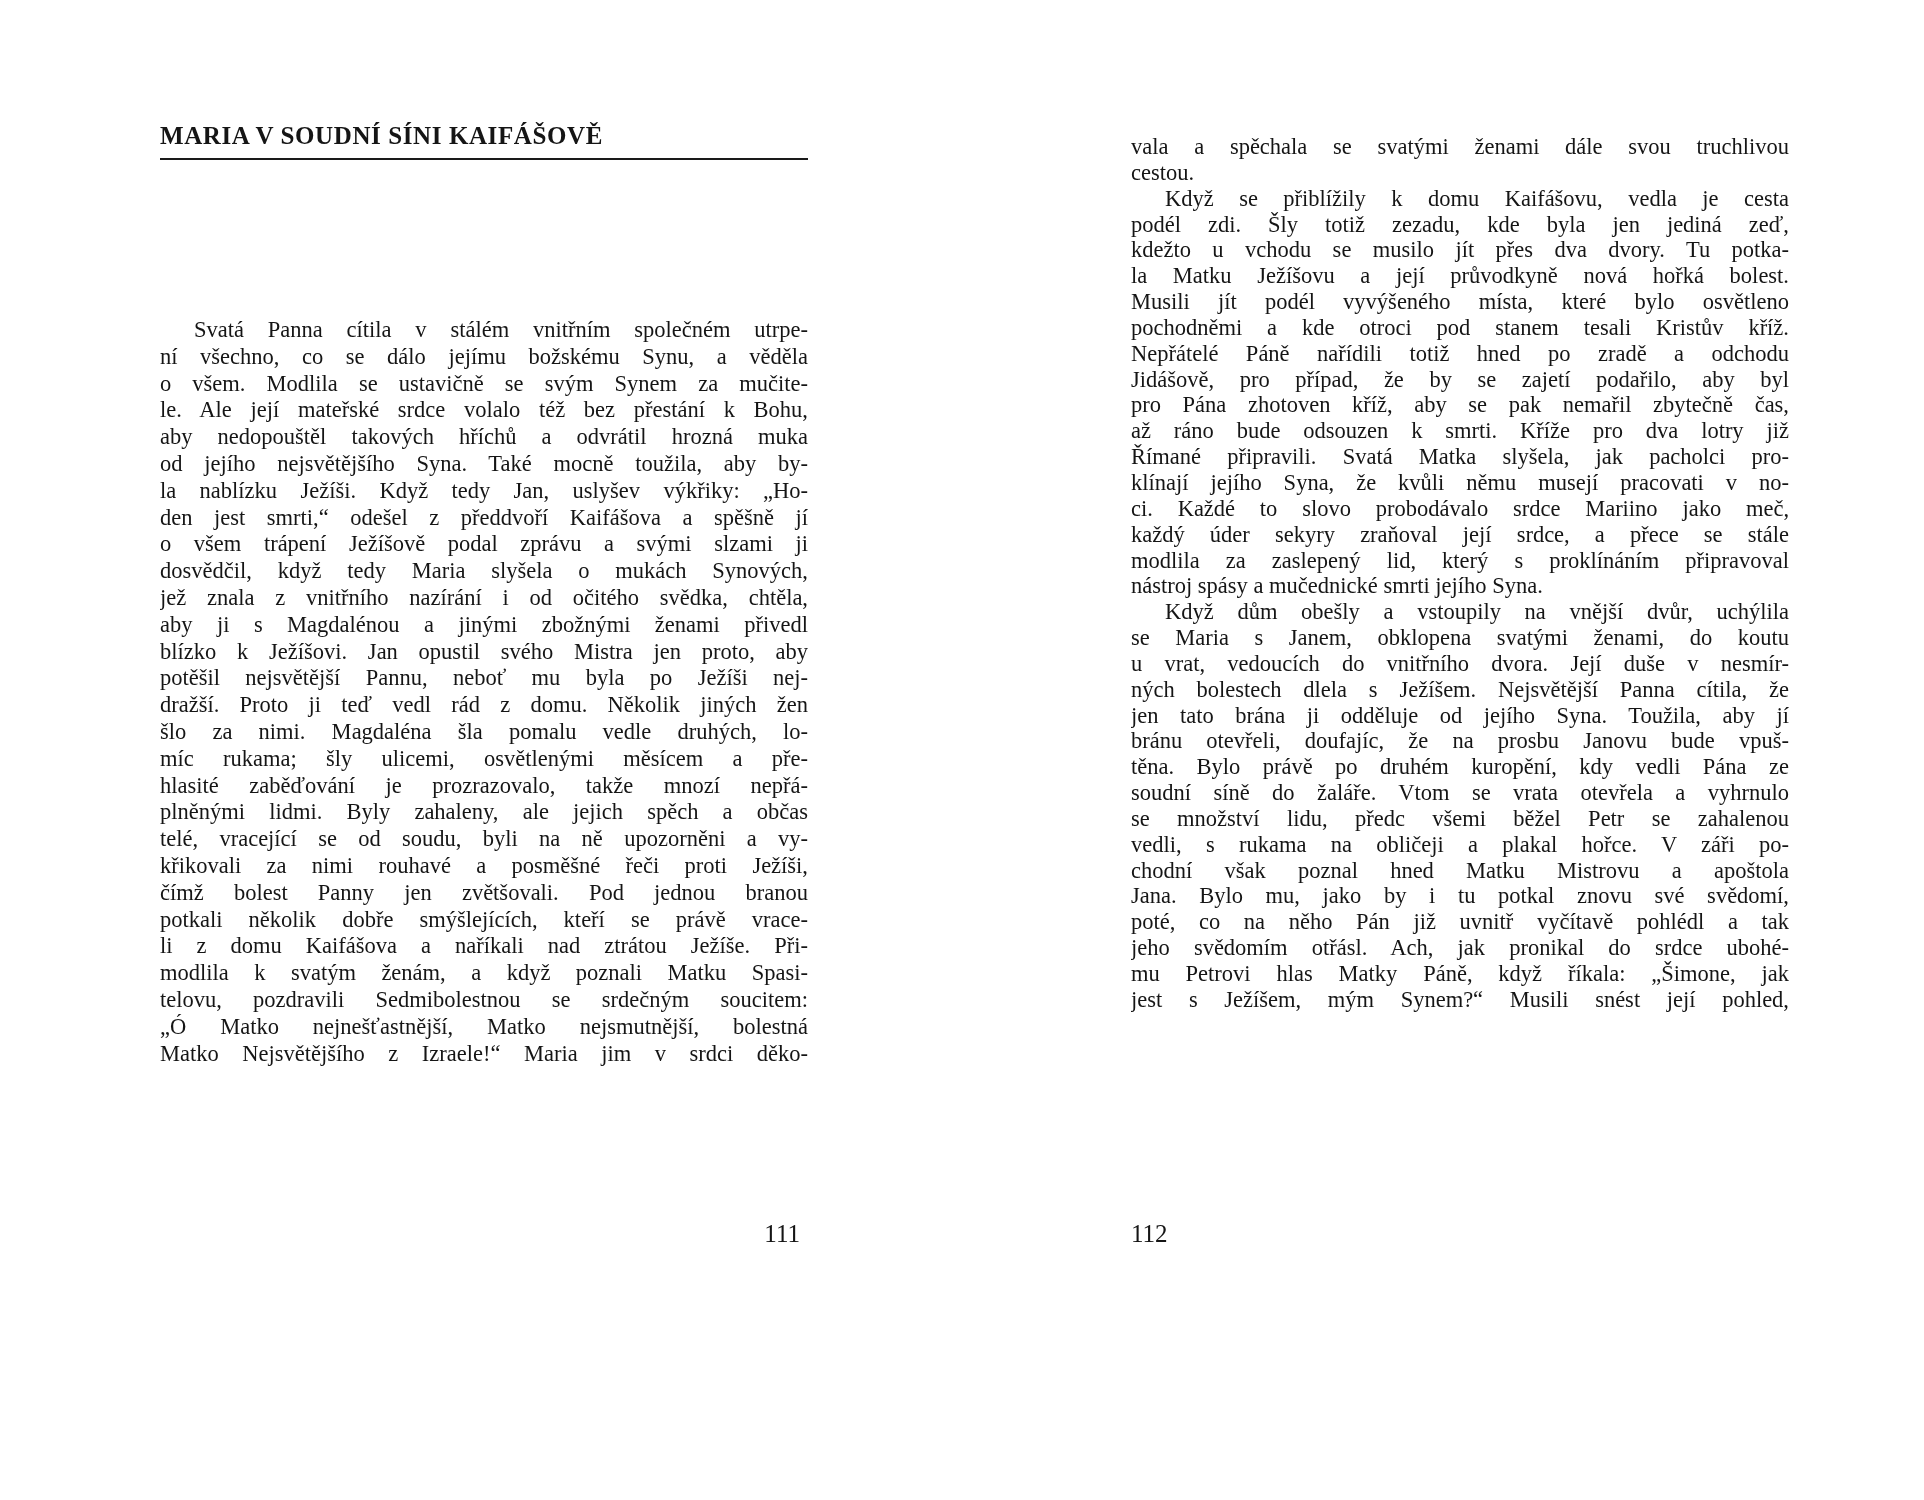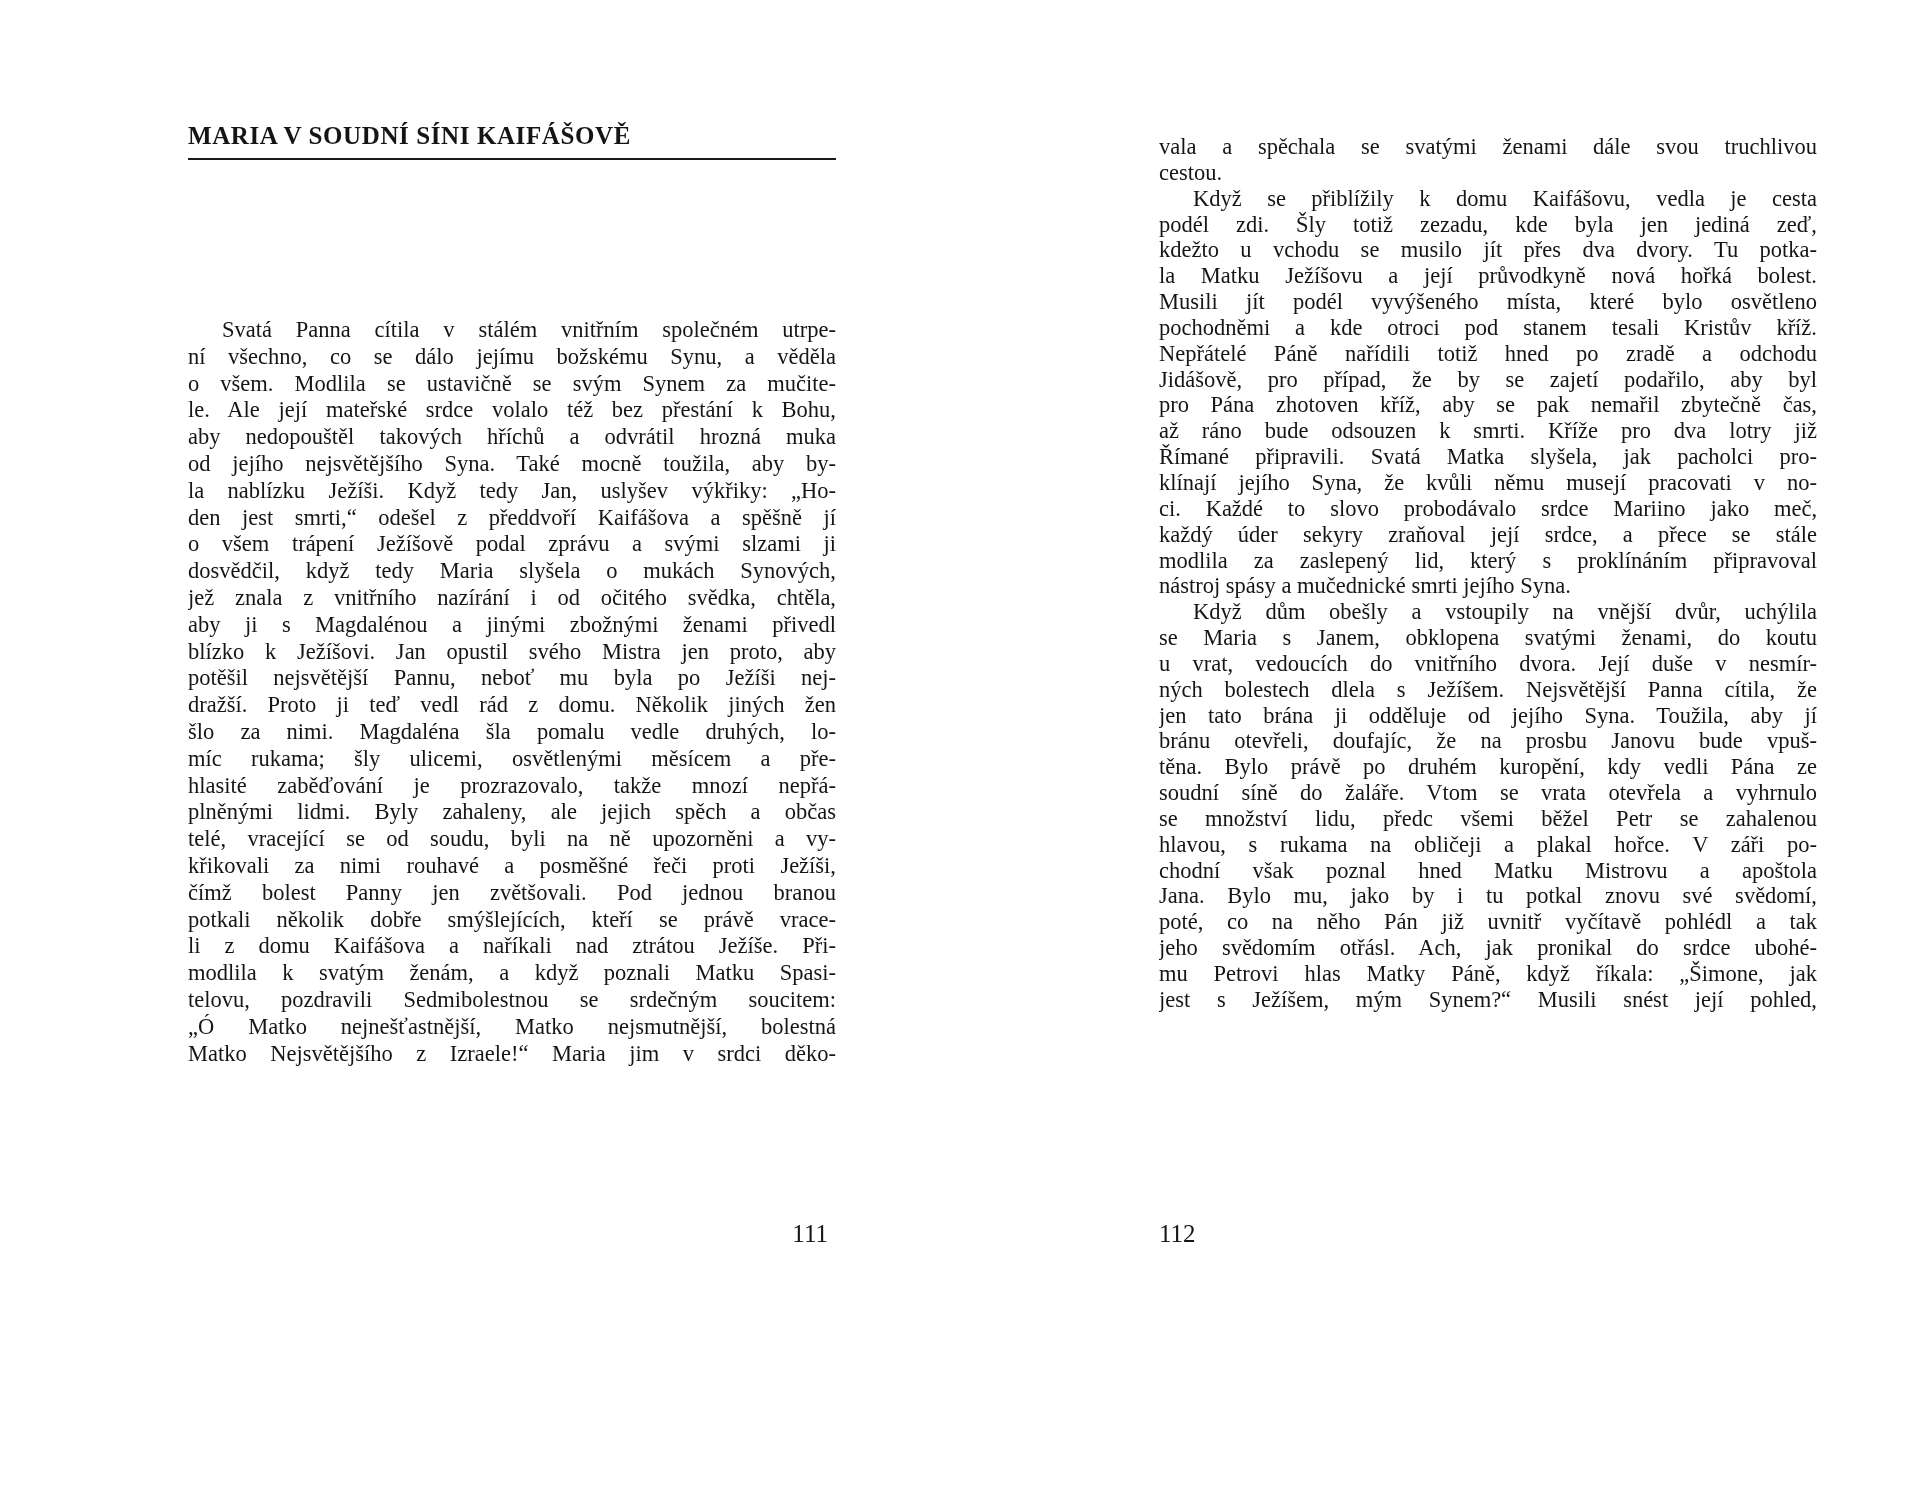--- a/index.html
+++ b/index.html
@@ -1,21 +1,21 @@
 <!DOCTYPE html>
 <html><head>
   <meta charset="utf-8">
   <style>
     html, body { margin: 0; padding: 0; background: #ffffff; }
     body {
       width: 1924px; height: 1500px; position: relative; overflow: hidden;
       font-family: "Liberation Serif", "DejaVu Serif", serif;
       color: #151515;
     }
-    .page { position: absolute; margin-left: 28px; }
+    .page { position: absolute; }
     #page-left { left: 160px; top: 120px; width: 648px; }
     #page-right { left: 1131px; top: 118px; width: 658px; }
 
     .chapter-title {
       font-size: 25px; font-weight: bold; letter-spacing: 0.6px;
       margin: 0; height: 32px; line-height: 32px; white-space: nowrap;
     }
     .title-rule {
       height: 2px; background: #1a1a1a; margin-top: 6px; width: 648px;
     }
@@ -97,21 +97,21 @@
     <span class="line last">nástroj spásy a mučednické smrti jejího Syna.</span>
     <span class="line indent">Když dům obešly a vstoupily na vnější dvůr, uchýlila</span>
     <span class="line">se Maria s Janem, obklopena svatými ženami, do koutu</span>
     <span class="line">u vrat, vedoucích do vnitřního dvora. Její duše v nesmír-</span>
     <span class="line">ných bolestech dlela s Ježíšem. Nejsvětější Panna cítila, že</span>
     <span class="line">jen tato brána ji odděluje od jejího Syna. Toužila, aby jí</span>
     <span class="line">bránu otevřeli, doufajíc, že na prosbu Janovu bude vpuš-</span>
     <span class="line">těna. Bylo právě po druhém kuropění, kdy vedli Pána ze</span>
     <span class="line">soudní síně do žaláře. Vtom se vrata otevřela a vyhrnulo</span>
     <span class="line">se množství lidu, předc všemi běžel Petr se zahalenou</span>
-    <span class="line">hlavou, s rukama na obličeji a plakal hořce. V záři po-</span>
+    <span class="line">vedli, s rukama na obličeji a plakal hořce. V záři po-</span>
     <span class="line">chodní však poznal hned Matku Mistrovu a apoštola</span>
     <span class="line">Jana. Bylo mu, jako by i tu potkal znovu své svědomí,</span>
     <span class="line">poté, co na něho Pán již uvnitř vyčítavě pohlédl a tak</span>
     <span class="line">jeho svědomím otřásl. Ach, jak pronikal do srdce ubohé-</span>
     <span class="line">mu Petrovi hlas Matky Páně, když říkala: „Šimone, jak</span>
     <span class="line">jest s Ježíšem, mým Synem?“ Musili snést její pohled,</span>
   </div>
   <div class="folio" id="folio-right">112</div>
 </div>
 

